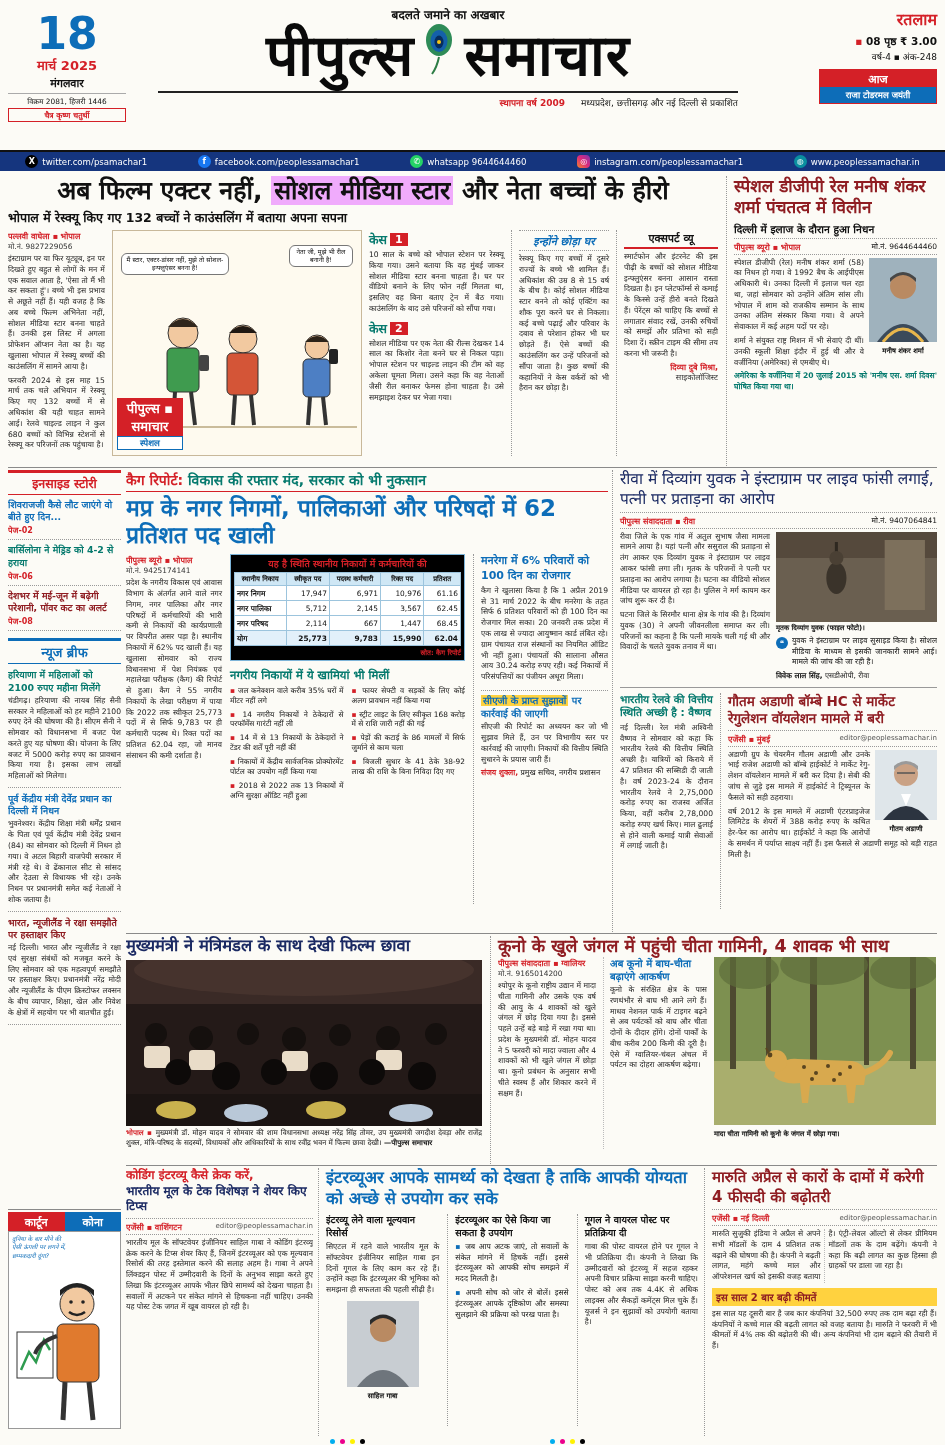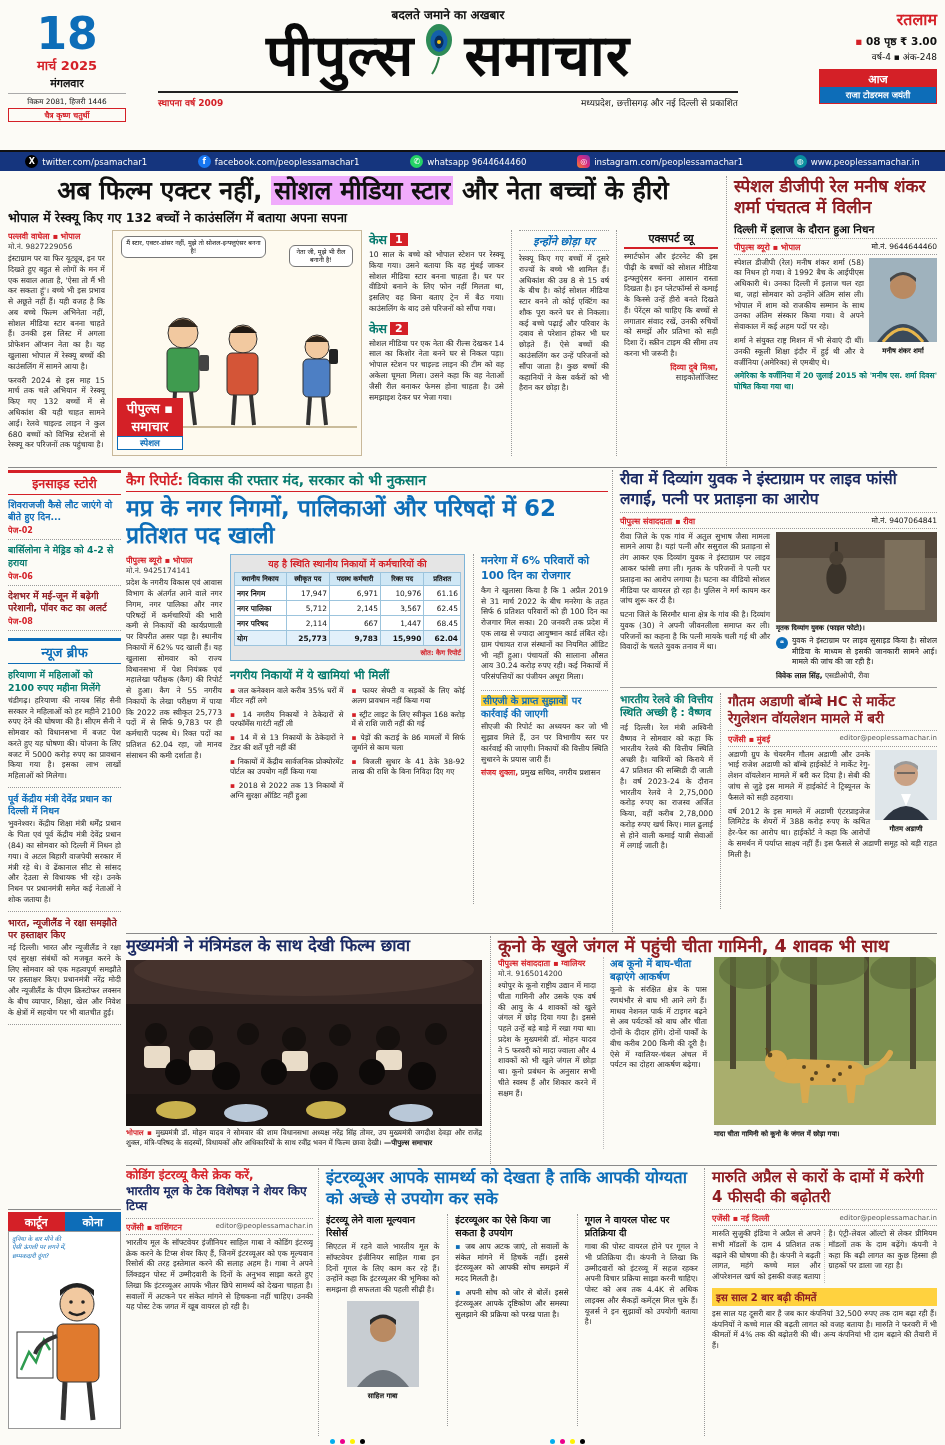--- a/index.html
+++ b/index.html
@@ -14,21 +14,21 @@
 .masthead{top:6px;left:8px;width:929px;height:141px}
 .date-block{position:absolute;left:0;top:6px;width:118px;text-align:center}
 .date-day{font-size:44px;font-weight:800;color:#0d6db8;line-height:1}
 .date-month{color:#d42027;font-weight:700;font-size:13px}
 .date-weekday{font-size:11px;font-weight:700;margin-top:1px}
 .date-cal{font-size:7.4px;margin-top:3px;border-top:1px solid #aaa;padding-top:2px}
 .date-tithi{font-size:7.8px;color:#d42027;font-weight:700;border:1px solid #d42027;margin-top:2px;padding:1px 2px}
 .mast-center{position:absolute;left:150px;top:0;width:580px;text-align:center}
 .tagline{font-size:12px;font-weight:700}
 .title-row{display:flex;align-items:center;justify-content:center;gap:8px;font-size:57px;font-weight:900;line-height:1.15;letter-spacing:1px;color:#0a0a0a}
-.mast-sub{border-top:2px solid #222;margin-top:2px;padding-top:3px;font-size:9px;display:flex;justify-content:space-between;gap:16px}
+.mast-sub{border-top:2px solid #222;margin-top:2px;padding-top:3px;font-size:9px;display:flex;justify-content:flex-end;gap:16px}
 .mast-est{color:#d42027;font-weight:700}
 .mast-right{position:absolute;right:0;top:2px;width:165px;text-align:right}
 .edition{color:#d42027;font-weight:800;font-size:16px}
 .pages-price{font-size:10.5px;font-weight:700;margin-top:4px}
 .pages-price::before{content:"▪ ";color:#d42027}
 .vol-issue{font-size:9px;margin-top:2px}
 .today-box{border:1px solid #d42027;width:118px;margin-left:auto;margin-top:6px}
 .today-label{background:#d42027;color:#fff;font-weight:800;font-size:11px;text-align:center;padding:1px 0}
 .today-event{background:#0d6db8;color:#fff;font-size:8.6px;font-weight:700;text-align:center;padding:2px 1px}
 
@@ -44,21 +44,21 @@
 .lead{left:8px;top:176px;width:710px;height:290px;overflow:hidden}
 .lead h1{font-size:25px;line-height:1.2;text-align:center;white-space:nowrap;font-weight:800}
 .hl-mark{background:#f0abfc;padding:0 3px}
 .lead-subhead{font-size:12.5px;font-weight:700;margin:3px 0 4px;text-align:left}
 .lead-cols{display:flex;gap:7px;height:226px;overflow:hidden}
 .lc1{width:99px}
 .byline-name{color:#d42027;font-weight:700;font-size:8px}
 .byline-phone{font-size:7.4px;color:#333;margin-bottom:3px}
 .cartoon{width:250px;border:1px solid #c8b89a;position:relative;background:#fefaef;flex:none}
 .bub{position:absolute;font-size:6.4px;line-height:1.25;background:#fff;border:1px solid #777;border-radius:6px;padding:2px 3px;text-align:center}
-.bub1{left:8px;top:5px;width:145px}
+.bub1{left:8px;top:22px;width:108px}
 .bub2{right:8px;top:14px;width:64px}
 .badge{position:absolute;left:4px;bottom:5px;width:66px;text-align:center}
 .badge-top{background:#d42027;color:#fff;font-size:13px;font-weight:800;padding:1px 2px}
 .badge-bot{background:#fff;color:#0d6db8;border:1px solid #0d6db8;font-size:8.6px;font-weight:800}
 .lc2{width:138px}
 .case-head{display:flex;align-items:center;gap:3px;margin:1px 0 2px}
 .case-word{color:#067a6e;font-weight:800;font-size:12.5px}
 .case-num{background:#d42027;color:#fff;font-weight:800;font-size:11px;padding:0 5px}
 .lc3{width:100px}
 .lefthome-head{color:#0d6db8;font-weight:800;font-style:italic;font-size:11px;text-align:center;border-top:1px dotted #999;border-bottom:1px dotted #999;padding:2px 0;margin-bottom:3px}
@@ -82,41 +82,41 @@
 .brief{padding:5px 0;border-bottom:1px dotted #999}
 .brief h4{font-size:9.4px;line-height:1.3;margin-bottom:2px;font-weight:800}
 
 .cag{left:126px;top:470px;width:482px;height:462px;overflow:hidden}
 .kicker{font-size:14px;font-weight:800;border-bottom:1.5px solid #d42027;padding-bottom:2px}
 .cag h2{color:#0d6db8;font-size:23px;line-height:1.18;margin:3px 0 5px;font-weight:800}
 .cag-cols{display:flex;gap:8px;height:350px;overflow:hidden}
 .cagc1{width:96px;flex:none}
 .cagc2{width:235px;flex:none}
 .cagc3{flex:1;border-left:1px dotted #999;padding-left:7px}
-.tbl-wrap{border:1px solid #7db4d8;background:#e5e5e5;padding:3px}
+.tbl-wrap{border:1px solid #7db4d8;background:#000000;padding:3px}
 .tbl-title{color:#d42027;font-weight:800;font-size:9.4px;text-align:center;margin-bottom:2px;line-height:1.25}
 .cag table{width:100%;border-collapse:collapse;font-size:7.4px}
 .cag th{background:#cfe7f5;border:1px solid #9cc4dd;padding:2px 1px;font-size:6.8px;line-height:1.2}
 .cag td{border:1px solid #9cc4dd;padding:2px;text-align:right;background:#fff}
 .cag td:first-child{text-align:left;font-weight:700}
 .cag tr.total td{font-weight:800;background:#e2f0fa}
 .tbl-src{font-size:6.8px;text-align:right;color:#d42027;font-weight:700;margin-top:2px}
 .flaws-head{color:#067a6e;font-weight:800;font-size:11.5px;margin:7px 0 3px;line-height:1.25}
 .flaws-cols{display:flex;gap:8px}
 ul.flaws{list-style:none;width:50%}
 ul.flaws li{font-size:7.4px;line-height:1.35;margin-bottom:4px;text-align:justify}
 ul.flaws li::before{content:"▪ ";color:#d42027}
 .man-head{color:#0d6db8;font-weight:800;font-size:11px;line-height:1.3;margin-bottom:3px}
 .cagq{margin-top:7px;border-top:1px dotted #999;padding-top:4px}
 .cagq-head{font-weight:800;font-size:9.8px;line-height:1.3;color:#0d6db8}
 .cagq-head .ybox{background:#ffd23f;padding:0 2px}
 .cagq-sig{font-size:7.6px;margin-top:3px;line-height:1.3}
 
 .rightcol{left:612px;top:470px;width:325px;height:462px;overflow:hidden;border-left:1px dotted #999;padding-left:7px}
-.rewa h2{color:#1b2a63;font-size:15.5px;line-height:1.28;font-weight:700}
+.rewa h2{color:#1b2a63;font-size:15.5px;line-height:1.28;font-weight:400}
 .rewa-cols{display:flex;gap:6px;margin-top:3px}
 .rewa-left{width:150px;flex:none}
 .rewa-right{flex:1}
 .rewa-photo{height:90px;position:relative;overflow:hidden}
 .rewa-cap{font-size:6.8px;font-weight:700;margin:2px 0 4px;line-height:1.3}
 .quote{font-size:7.5px;line-height:1.4;display:flex;gap:4px;text-align:justify}
 .qdot{min-width:12px;height:12px;border-radius:50%;background:#0d6db8;color:#fff;font-size:8px;display:flex;align-items:center;justify-content:center;margin-top:1px}
 .qsig{font-size:7.4px;margin-top:3px;line-height:1.3}
 .bottom-split{display:flex;gap:7px;border-top:1px solid #999;margin-top:6px;padding-top:5px;height:222px;overflow:hidden}
 .railway{width:93px;flex:none}

